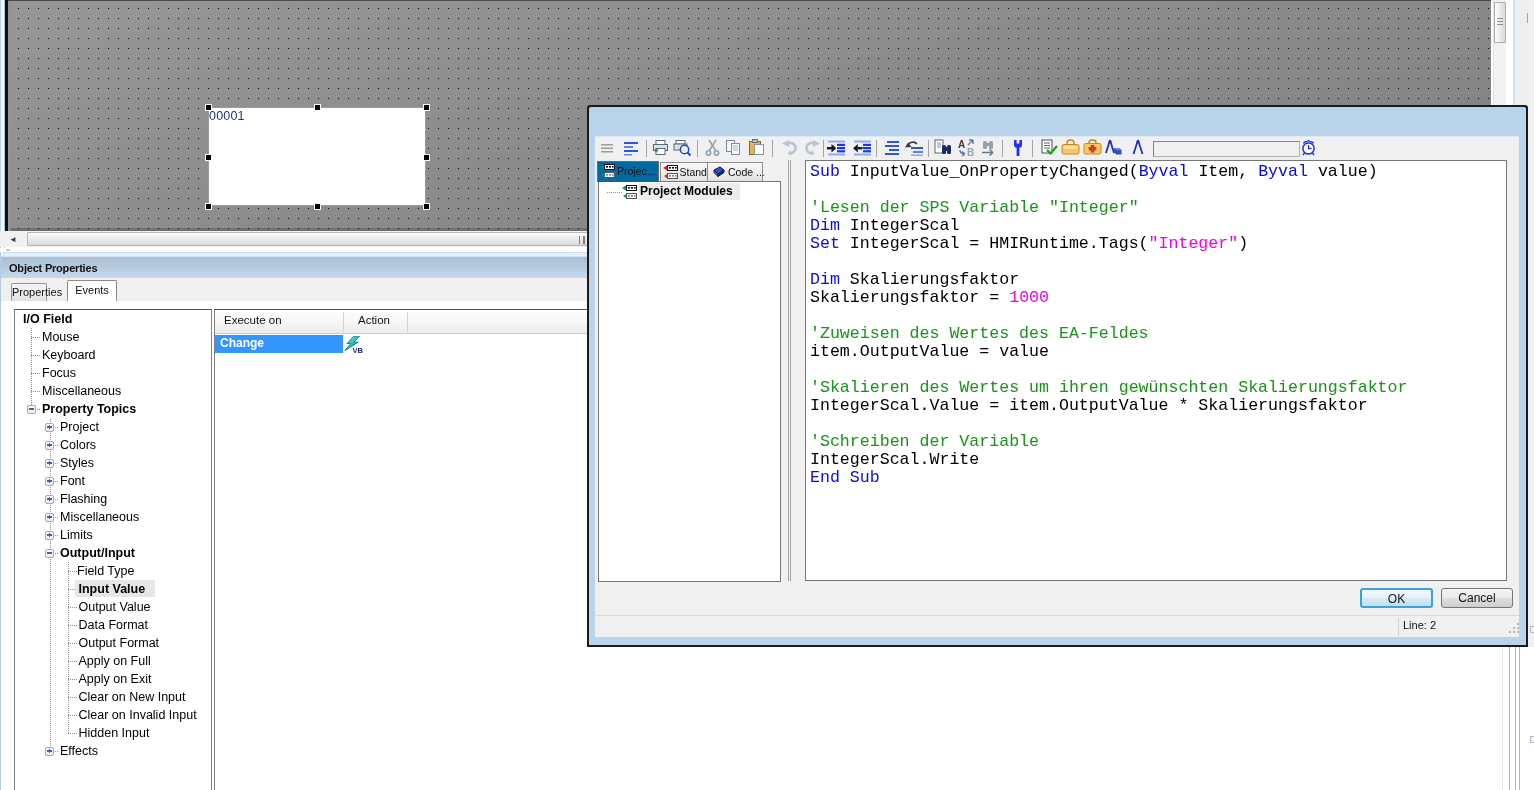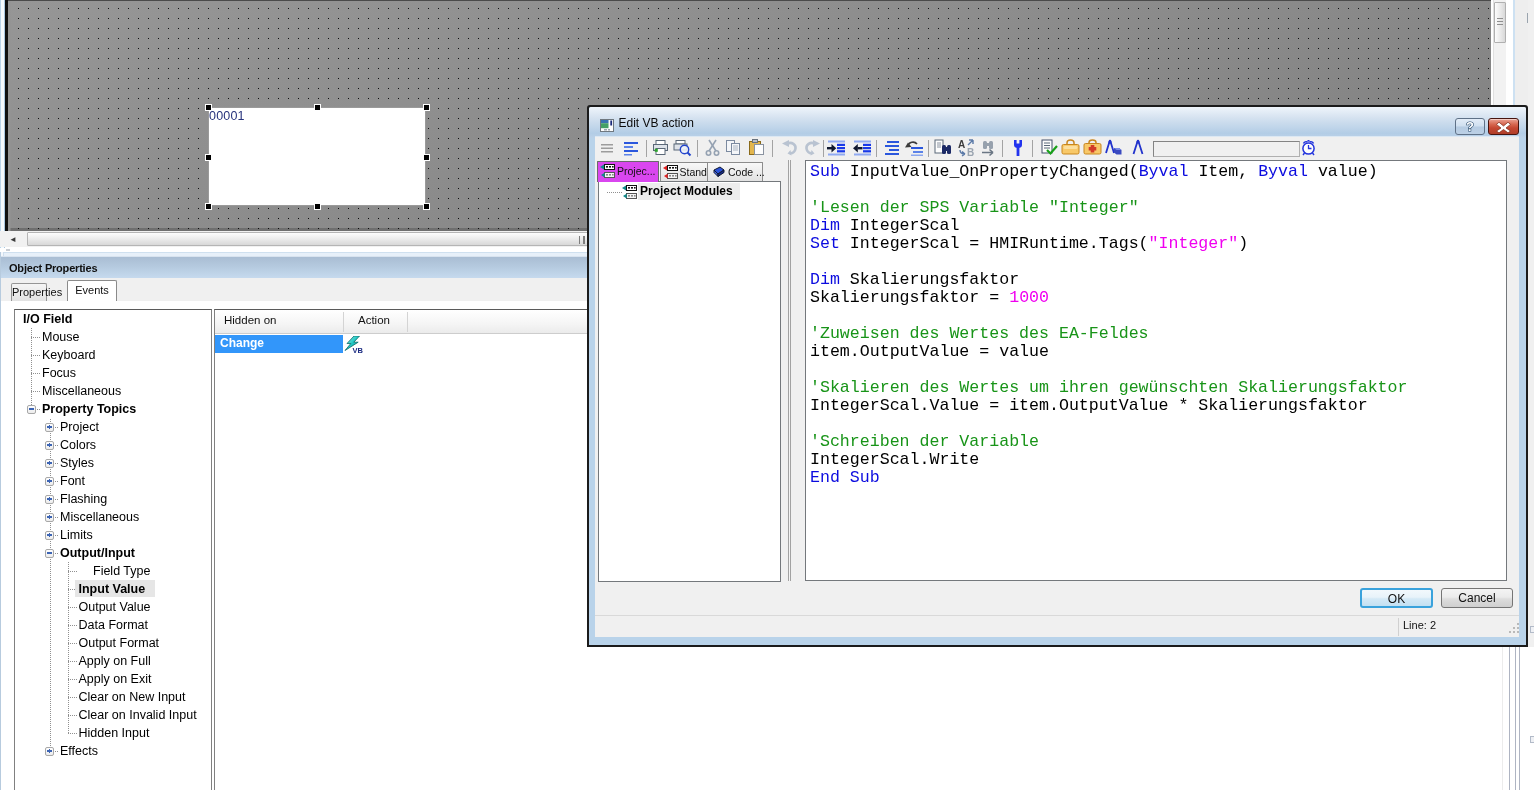--- a/index.html
+++ b/index.html
@@ -101,21 +101,21 @@
     box-shadow:inset 0 1px 0 rgba(255,255,255,0.45); }
   #dlgToolbar { position:absolute; left:8.5px; top:31px; width:924px; height:24px; background:#f0f0f0;
     border-top:1px solid #dce8f3; }
   .tsep { position:absolute; top:3px; width:1px; height:17px; background:#a3a3a3; }
   .tico { position:absolute; top:2px; width:20px; height:20px; }
   #tfield { position:absolute; left:558px; top:4px; width:147px; height:16px; background:#f0f0f0;
     border:1px solid #b0b0b0; border-top-color:#848484; border-left-color:#848484; }
   #dlgContent { position:absolute; left:8.5px; top:55px; width:924px; height:422px; background:#f0f0f0; }
   
   .ltab { position:absolute; top:0.5px; height:20px; font-size:10.5px; color:#111; border:1px solid #8c8c8c; border-bottom:none; border-radius:1px 1px 0 0;}
-  #ltab1 { left:2px;   width:62px; background:#d946ef; z-index:3; height:21.5px; border-color:#6a6a6a;}
+  #ltab1 { left:2px;   width:62px; background:#0369a1; z-index:3; height:21.5px; border-color:#6a6a6a;}
   #ltab2 { left:64.5px; width:58px; background:linear-gradient(180deg,#f8f8f8,#e2e2e2); top:2px; height:19px;}
   #ltab3 { left:112px; width:56px; background:linear-gradient(180deg,#f8f8f8,#e2e2e2); top:2px; height:19px;}
   .ltab .lbl { position:absolute; top:3px; white-space:nowrap; }
   #treePanel2 { position:absolute; left:2.5px; top:20.5px; width:183px; height:401px; background:#fff; border:1px solid #74787c; z-index:1; }
   #pmIcon { position:absolute; left:23px; top:3px; width:15px; height:15px; }
   #pmHl { position:absolute; left:39px; top:1px; width:102px; height:17px; background:#ededed; }
   #pmTxt { position:absolute; left:41.5px; top:2px; font-size:12px; font-weight:bold; color:#000; }
   #splitter { position:absolute; left:192.5px; top:0; width:3.5px; height:421px; background:#f4f4f4; border-left:1px solid #a2a2a2; border-right:1px solid #a2a2a2; }
   #codePane { position:absolute; left:210px; top:0px; width:702px; height:421px; background:#ffffff; border:1px solid #74787c; }
   #code { position:absolute; left:4px; top:2px; font-family:"Liberation Mono", monospace;
@@ -255,21 +255,21 @@
         <i></i>
       </div>
     <div class="hdot" style="left:40px; top:225.5px; width:4px;"></div>
       <div class="trow" style="left:45px; top:216.5px;">Limits</div>
     <div class="pbox" style="left:30px; top:239px;">
         <i></i>
       </div>
     <div class="hdot" style="left:40px; top:243.5px; width:4px;"></div>
       <div class="trow" style="left:45px; top:234.5px;"><b>Output/Input</b></div>
     <div class="hdot" style="left:53px; top:261.5px; width:9px;"></div>
-      <div class="trow" style="left:78px; top:252.5px;text-align:right;">Field Type</div>
+      <div class="trow" style="left:62px; top:252.5px;text-align:right;">Field Type</div>
     <div class="hdot" style="left:53px; top:279.5px; width:9px;"></div>
     <div style="position:absolute; left:59.5px; top:270.5px; width:80px; height:17px; background:#e6e6e6;"></div>
     <div class="trow" style="left:63.5px; top:270.5px;"><b>Input Value</b></div>
     <div class="hdot" style="left:53px; top:297.5px; width:9px;"></div>
       <div class="trow" style="left:63.5px; top:288.5px;">Output Value</div>
     <div class="hdot" style="left:53px; top:315.5px; width:9px;"></div>
       <div class="trow" style="left:63.5px; top:306.5px;">Data Format</div>
     <div class="hdot" style="left:53px; top:333.5px; width:9px;"></div>
       <div class="trow" style="left:63.5px; top:324.5px;">Output Format</div>
     <div class="hdot" style="left:53px; top:351.5px; width:9px;"></div>
@@ -283,21 +283,21 @@
     <div class="hdot" style="left:53px; top:423.5px; width:9px;"></div>
       <div class="trow" style="left:63.5px; top:414.5px;">Hidden Input</div>
     <div class="pbox plus" style="left:30px; top:437px;">
         <i></i>
       </div>
     <div class="hdot" style="left:40px; top:441.5px; width:4px;"></div>
       <div class="trow" style="left:45px; top:432.5px;">Effects</div>
   </div>
   <div class="abs" id="evtable">
     <div id="evhead">
-      <span class="evhtxt" style="left:9px;">Hidden on</span>
+      <span class="evhtxt" style="left:9px;">Execute on</span>
       <span class="evhtxt" style="left:143px;">Action</span>
       <div class="evsep" style="left:127.5px;"></div>
       <div class="evsep" style="left:192px;"></div>
     </div>
     <div id="evrow">
         <span>Change</span>
       </div>
     <svg id="vbicon" style="position:absolute;left:129px;top:26px;" width="20" height="18" viewBox="0 0 20 18">
       <defs>
           <linearGradient id="ltng" x1="0" y1="0" x2="1" y2="1">
@@ -316,38 +316,20 @@
   <div class="abs opstripe" style="left:1514.5px;"></div>
   <div class="abs opstripe" style="left:1519.3px;"></div>
   <div class="abs opstripe" style="left:1523.3px;"></div>
   <div class="abs" id="farright"></div>
   <div class="abs" id="farrightB"></div>
   <div class="abs minibox" style="left:1529.5px; top:626px;"></div>
   <div class="abs minibox" style="left:1529.5px; top:736px;"></div>
 
   <div class="abs" id="dlg">
     <div id="dlgFrame"></div>
-    <div id="dlgTitle">
-      <div id="dlgIcon">
-          <svg width="12" height="11" style="position:absolute;left:0px;top:0px;">
-        <rect x="0" y="0" width="7.5" height="3.2" fill="#3a72b0"></rect>
-        <rect x="0" y="3.2" width="7.5" height="5" fill="#44a065"></rect>
-        <rect x="9.3" y="0.5" width="1.8" height="5" fill="#1a2a7a"></rect>
-        <rect x="3" y="9" width="3" height="1.5" fill="#9aa4ae"></rect>
-            <rect x="7" y="9" width="2" height="1.5" fill="#9aa4ae"></rect>
-      </svg>
-        </div>
-      <span class="cap">Edit VB action</span>
-      <div id="helpBtn"><svg width="28" height="15">
-            <text x="14" y="12" text-anchor="middle" font-family="Liberation Sans" font-size="13" font-weight="bold" fill="#ffffff" stroke="#27496b" stroke-width="1.2" paint-order="stroke">?</text>
-          </svg></div>
-      <div id="closeBtn"><svg width="29" height="15">
-            <path d="M10,3.2 L14.5,7 L19,3.2 L21.5,5.4 L17,9 L21.5,12 L19,13.8 L14.5,10.5 L10,13.8 L7.5,12 L12,9 L7.5,5.4 Z" fill="#ffffff" stroke="#7a2a1a" stroke-width="0.7"></path>
-          </svg></div>
-    </div>
     <div id="dlgToolbar">
       <svg class="tico" style="left:6px;" width="13" height="18">
           <g fill="#9c9c9c">
             <rect x="0" y="5" width="12" height="1.5"></rect>
             <rect x="0" y="8.5" width="12" height="1.5"></rect>
             <rect x="0" y="12" width="12" height="1.5"></rect>
           </g>
         </svg>
       <svg class="tico" style="left:28px;" width="17" height="18">
           <g fill="#2b57dd">

